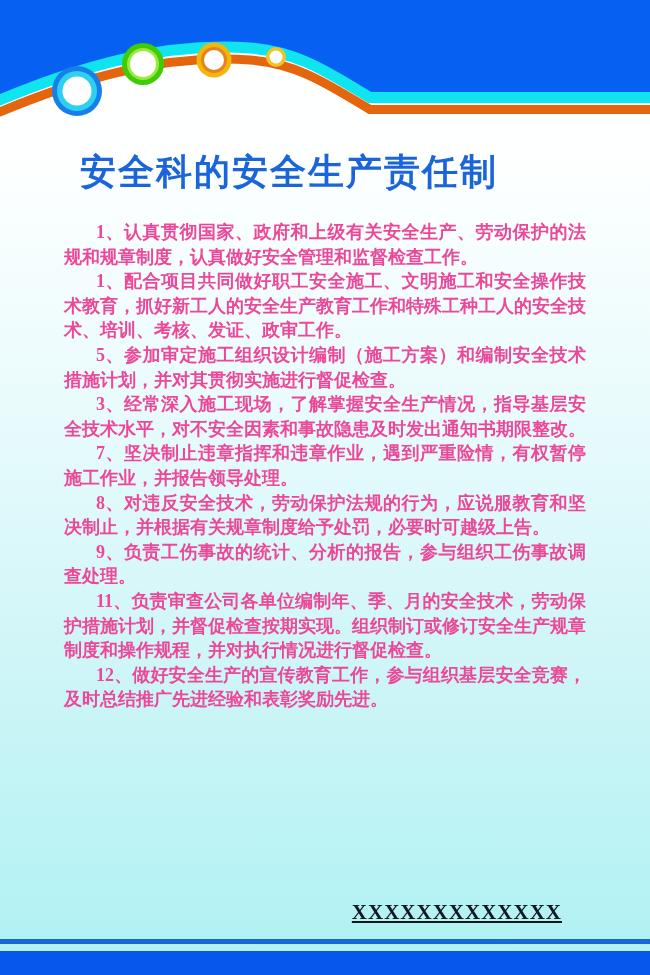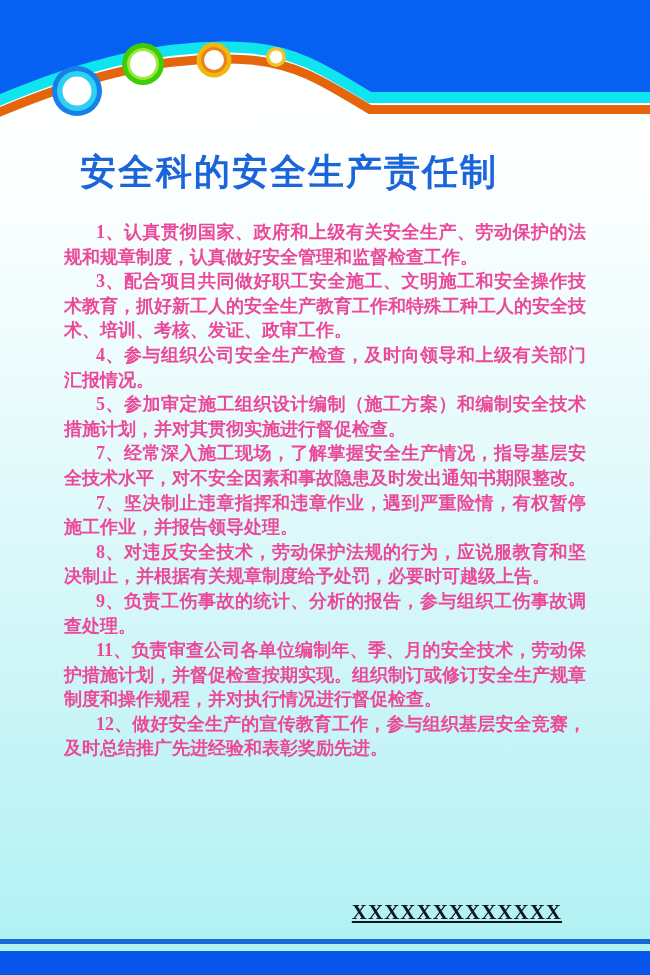--- a/index.html
+++ b/index.html
@@ -59,24 +59,23 @@
   <g>
     <circle cx="276" cy="57" r="10" fill="#f0c326"></circle>
     <circle cx="276" cy="57" r="6.5" fill="#ffffff"></circle>
   </g>
 </svg>
 
 <h1 class="poster-title">安全科的安全生产责任制</h1>
 
 <div class="body-text">
   <p>1、认真贯彻国家、政府和上级有关安全生产、劳动保护的法规和规章制度，认真做好安全管理和监督检查工作。</p>
-  <p>3、配合项目共同做好职工安全施工、文明施工和安全操作技术教育，抓好新工人的安全生产教育工作和特殊工种工人的安全技术、培训、考核、发证、政审工作。</p>
-  <p>4、参与组织公司安全生产检查，及时向领导和上级有关部门汇报情况。</p>
+  <p>1、配合项目共同做好职工安全施工、文明施工和安全操作技术教育，抓好新工人的安全生产教育工作和特殊工种工人的安全技术、培训、考核、发证、政审工作。</p>
   <p>5、参加审定施工组织设计编制（施工方案）和编制安全技术措施计划，并对其贯彻实施进行督促检查。</p>
-  <p>7、经常深入施工现场，了解掌握安全生产情况，指导基层安全技术水平，对不安全因素和事故隐患及时发出通知书期限整改。</p>
+  <p>3、经常深入施工现场，了解掌握安全生产情况，指导基层安全技术水平，对不安全因素和事故隐患及时发出通知书期限整改。</p>
   <p>7、坚决制止违章指挥和违章作业，遇到严重险情，有权暂停施工作业，并报告领导处理。</p>
   <p>8、对违反安全技术，劳动保护法规的行为，应说服教育和坚决制止，并根据有关规章制度给予处罚，必要时可越级上告。</p>
   <p>9、负责工伤事故的统计、分析的报告，参与组织工伤事故调查处理。</p>
   <p>11、负责审查公司各单位编制年、季、月的安全技术，劳动保护措施计划，并督促检查按期实现。组织制订或修订安全生产规章制度和操作规程，并对执行情况进行督促检查。</p>
   <p>12、做好安全生产的宣传教育工作，参与组织基层安全竞赛，及时总结推广先进经验和表彰奖励先进。</p>
 </div>
 
 <div class="signature">XXXXXXXXXXXXX</div>
 
 <div class="footer-line"></div>

